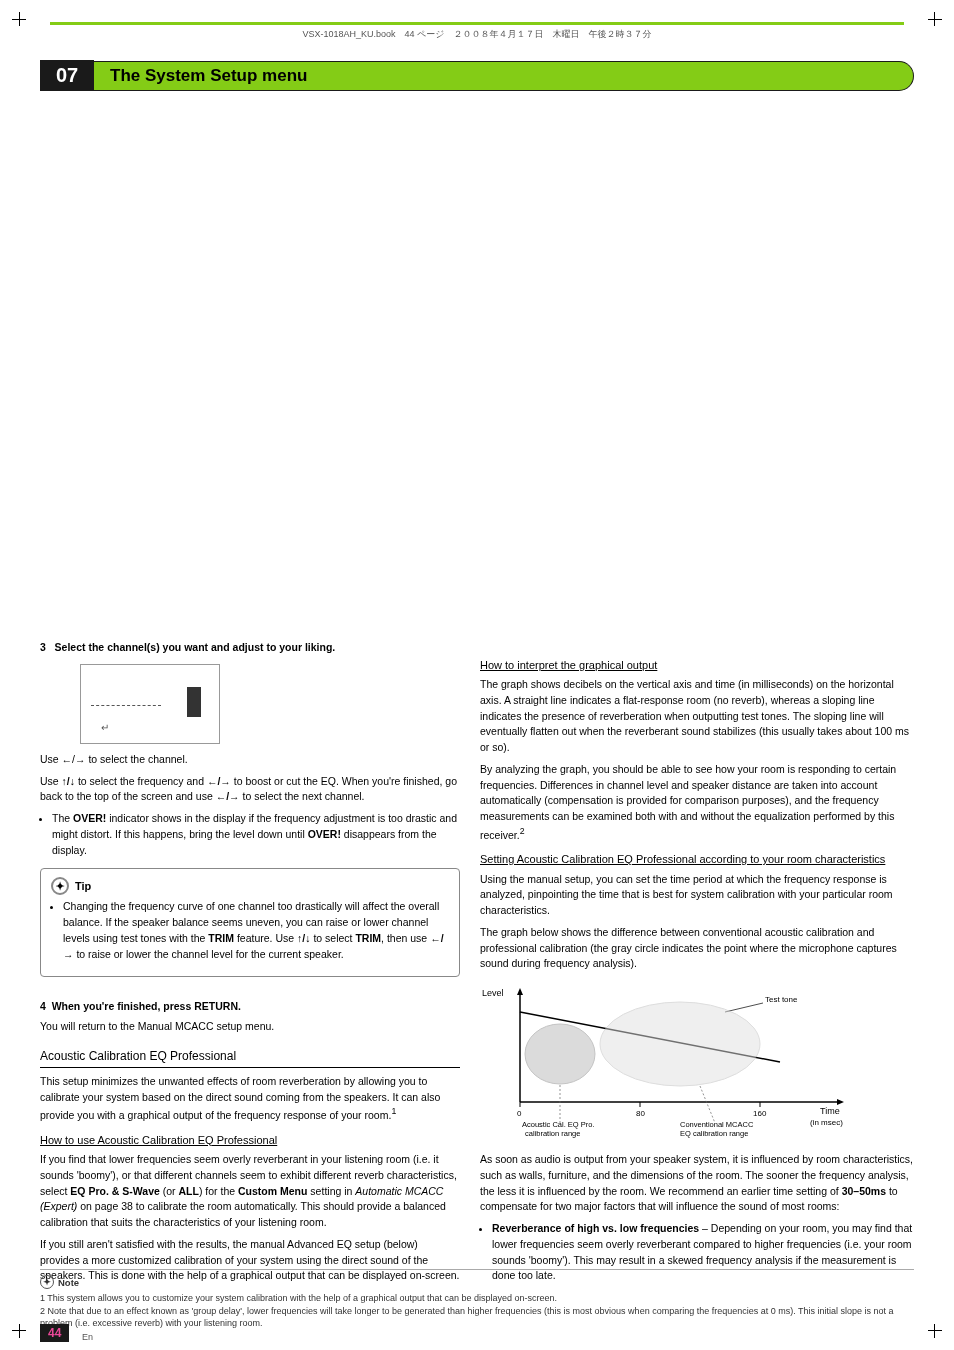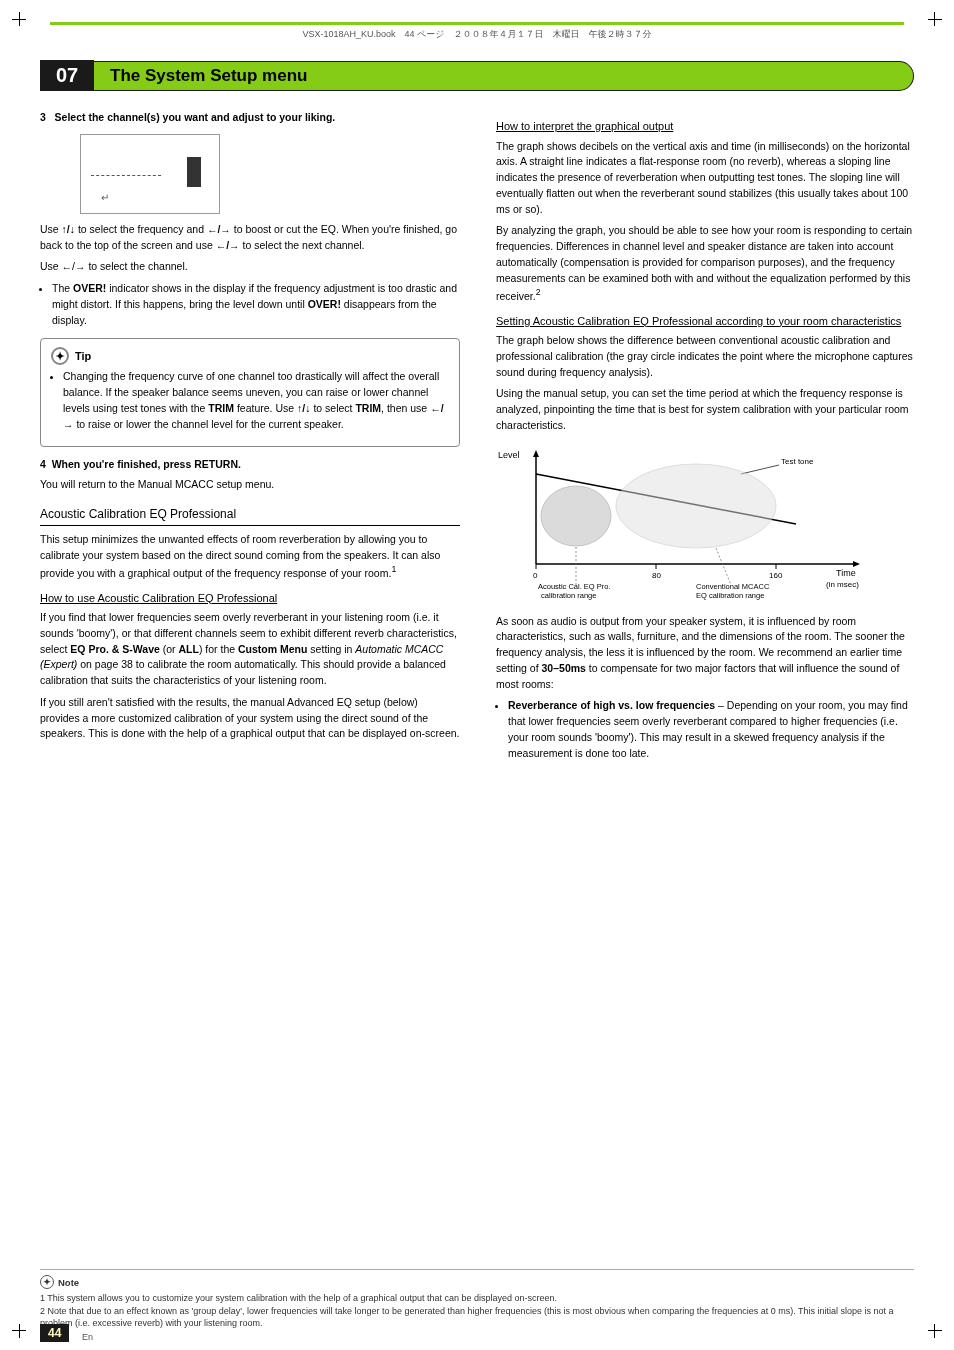--- a/index.html
+++ b/index.html
@@ -80,21 +80,22 @@
     }
 
     
     .main-content {
       position: absolute;
       top: 110px;
       left: 40px;
       right: 40px;
       bottom: 60px;
       display: flex;
-      gap: 36px;
+      gap: 20px;
+      align-items: flex-end;
     }
 
     .left-col {
       flex: 0 0 420px;
       font-size: 10.5px;
       line-height: 1.5;
     }
 
     .right-col {
       flex: 1;
@@ -170,21 +171,21 @@
       border-radius: 50%;
       display: inline-flex;
       align-items: center;
       justify-content: center;
       margin-right: 6px;
       font-size: 11px;
     }
 
     .step4 {
       font-weight: bold;
-      margin-top: 10px;
+      margin-top: 22px;
       margin-bottom: 4px;
     }
 
     
     .section-heading {
       font-weight: normal;
       font-size: 12px;
       margin: 12px 0 6px 0;
       border-bottom: 1px solid #000;
       padding-bottom: 2px;
@@ -258,21 +259,21 @@
     }
 
     
     .page-number {
       position: absolute;
       bottom: 8px;
       left: 40px;
       font-size: 12px;
       font-weight: bold;
       background: #1a1a1a;
-      color: #fef9c3;
+      color: #ec4899;
       padding: 2px 8px;
     }
     .page-en {
       position: absolute;
       bottom: 8px;
       left: 82px;
       font-size: 9px;
       color: #555;
     }
   </style>
@@ -299,22 +300,22 @@
       <span>3</span>&nbsp;&nbsp;
       <span>Select the channel(s) you want and adjust to your liking.</span>
     </div>
 
     <div class="eq-screen">
       <div class="eq-dashed-line"></div>
       <div class="eq-bar"></div>
       <div class="eq-arrow">↵</div>
     </div>
 
+    <p class="nav-text">Use ←/→ to select the channel.</p>
     <p class="nav-text">Use <b>↑/↓</b> to select the frequency and <b>←/→</b> to boost or cut the EQ. When you're finished, go back to the top of the screen and use <b>←/→</b> to select the next channel.</p>
-    <p class="nav-text">Use ←/→ to select the channel.</p>
 
     <ul class="bullet-list">
       <li>The <b>OVER!</b> indicator shows in the display if the frequency adjustment is too drastic and might distort. If this happens, bring the level down until <b>OVER!</b> disappears from the display.</li>
     </ul>
 
     <div class="tip-box">
       <div class="tip-header">
         <span class="tip-icon">✦</span>
         <span>Tip</span>
       </div>
@@ -341,23 +342,23 @@
   <div class="right-col">
 
     <div class="bold-section-heading">How to interpret the graphical output</div>
 
     <p>The graph shows decibels on the vertical axis and time (in milliseconds) on the horizontal axis. A straight line indicates a flat-response room (no reverb), whereas a sloping line indicates the presence of reverberation when outputting test tones. The sloping line will eventually flatten out when the reverberant sound stabilizes (this usually takes about 100 ms or so).</p>
 
     <p>By analyzing the graph, you should be able to see how your room is responding to certain frequencies. Differences in channel level and speaker distance are taken into account automatically (compensation is provided for comparison purposes), and the frequency measurements can be examined both with and without the equalization performed by this receiver.<sup>2</sup></p>
 
     <div class="bold-section-heading">Setting Acoustic Calibration EQ Professional according to your room characteristics</div>
 
+    <p>Using the manual setup, you can set the time period at which the frequency response is analyzed, pinpointing the time that is best for system calibration with your particular room characteristics.</p>
+
     <p>The graph below shows the difference between conventional acoustic calibration and professional calibration (the gray circle indicates the point where the microphone captures sound during frequency analysis).</p>
-
-    <p>Using the manual setup, you can set the time period at which the frequency response is analyzed, pinpointing the time that is best for system calibration with your particular room characteristics.</p>
 
     <div class="graph-container">
       <svg class="graph-svg" width="380" height="160" viewBox="0 0 380 160">
 
         <line x1="40" y1="10" x2="40" y2="120" stroke="#000" stroke-width="1.5"></line>
         <line x1="40" y1="120" x2="360" y2="120" stroke="#000" stroke-width="1.5"></line>
 
         <polygon points="40,6 37,13 43,13" fill="#000"></polygon>
 
         <polygon points="364,120 357,117 357,123" fill="#000"></polygon>

